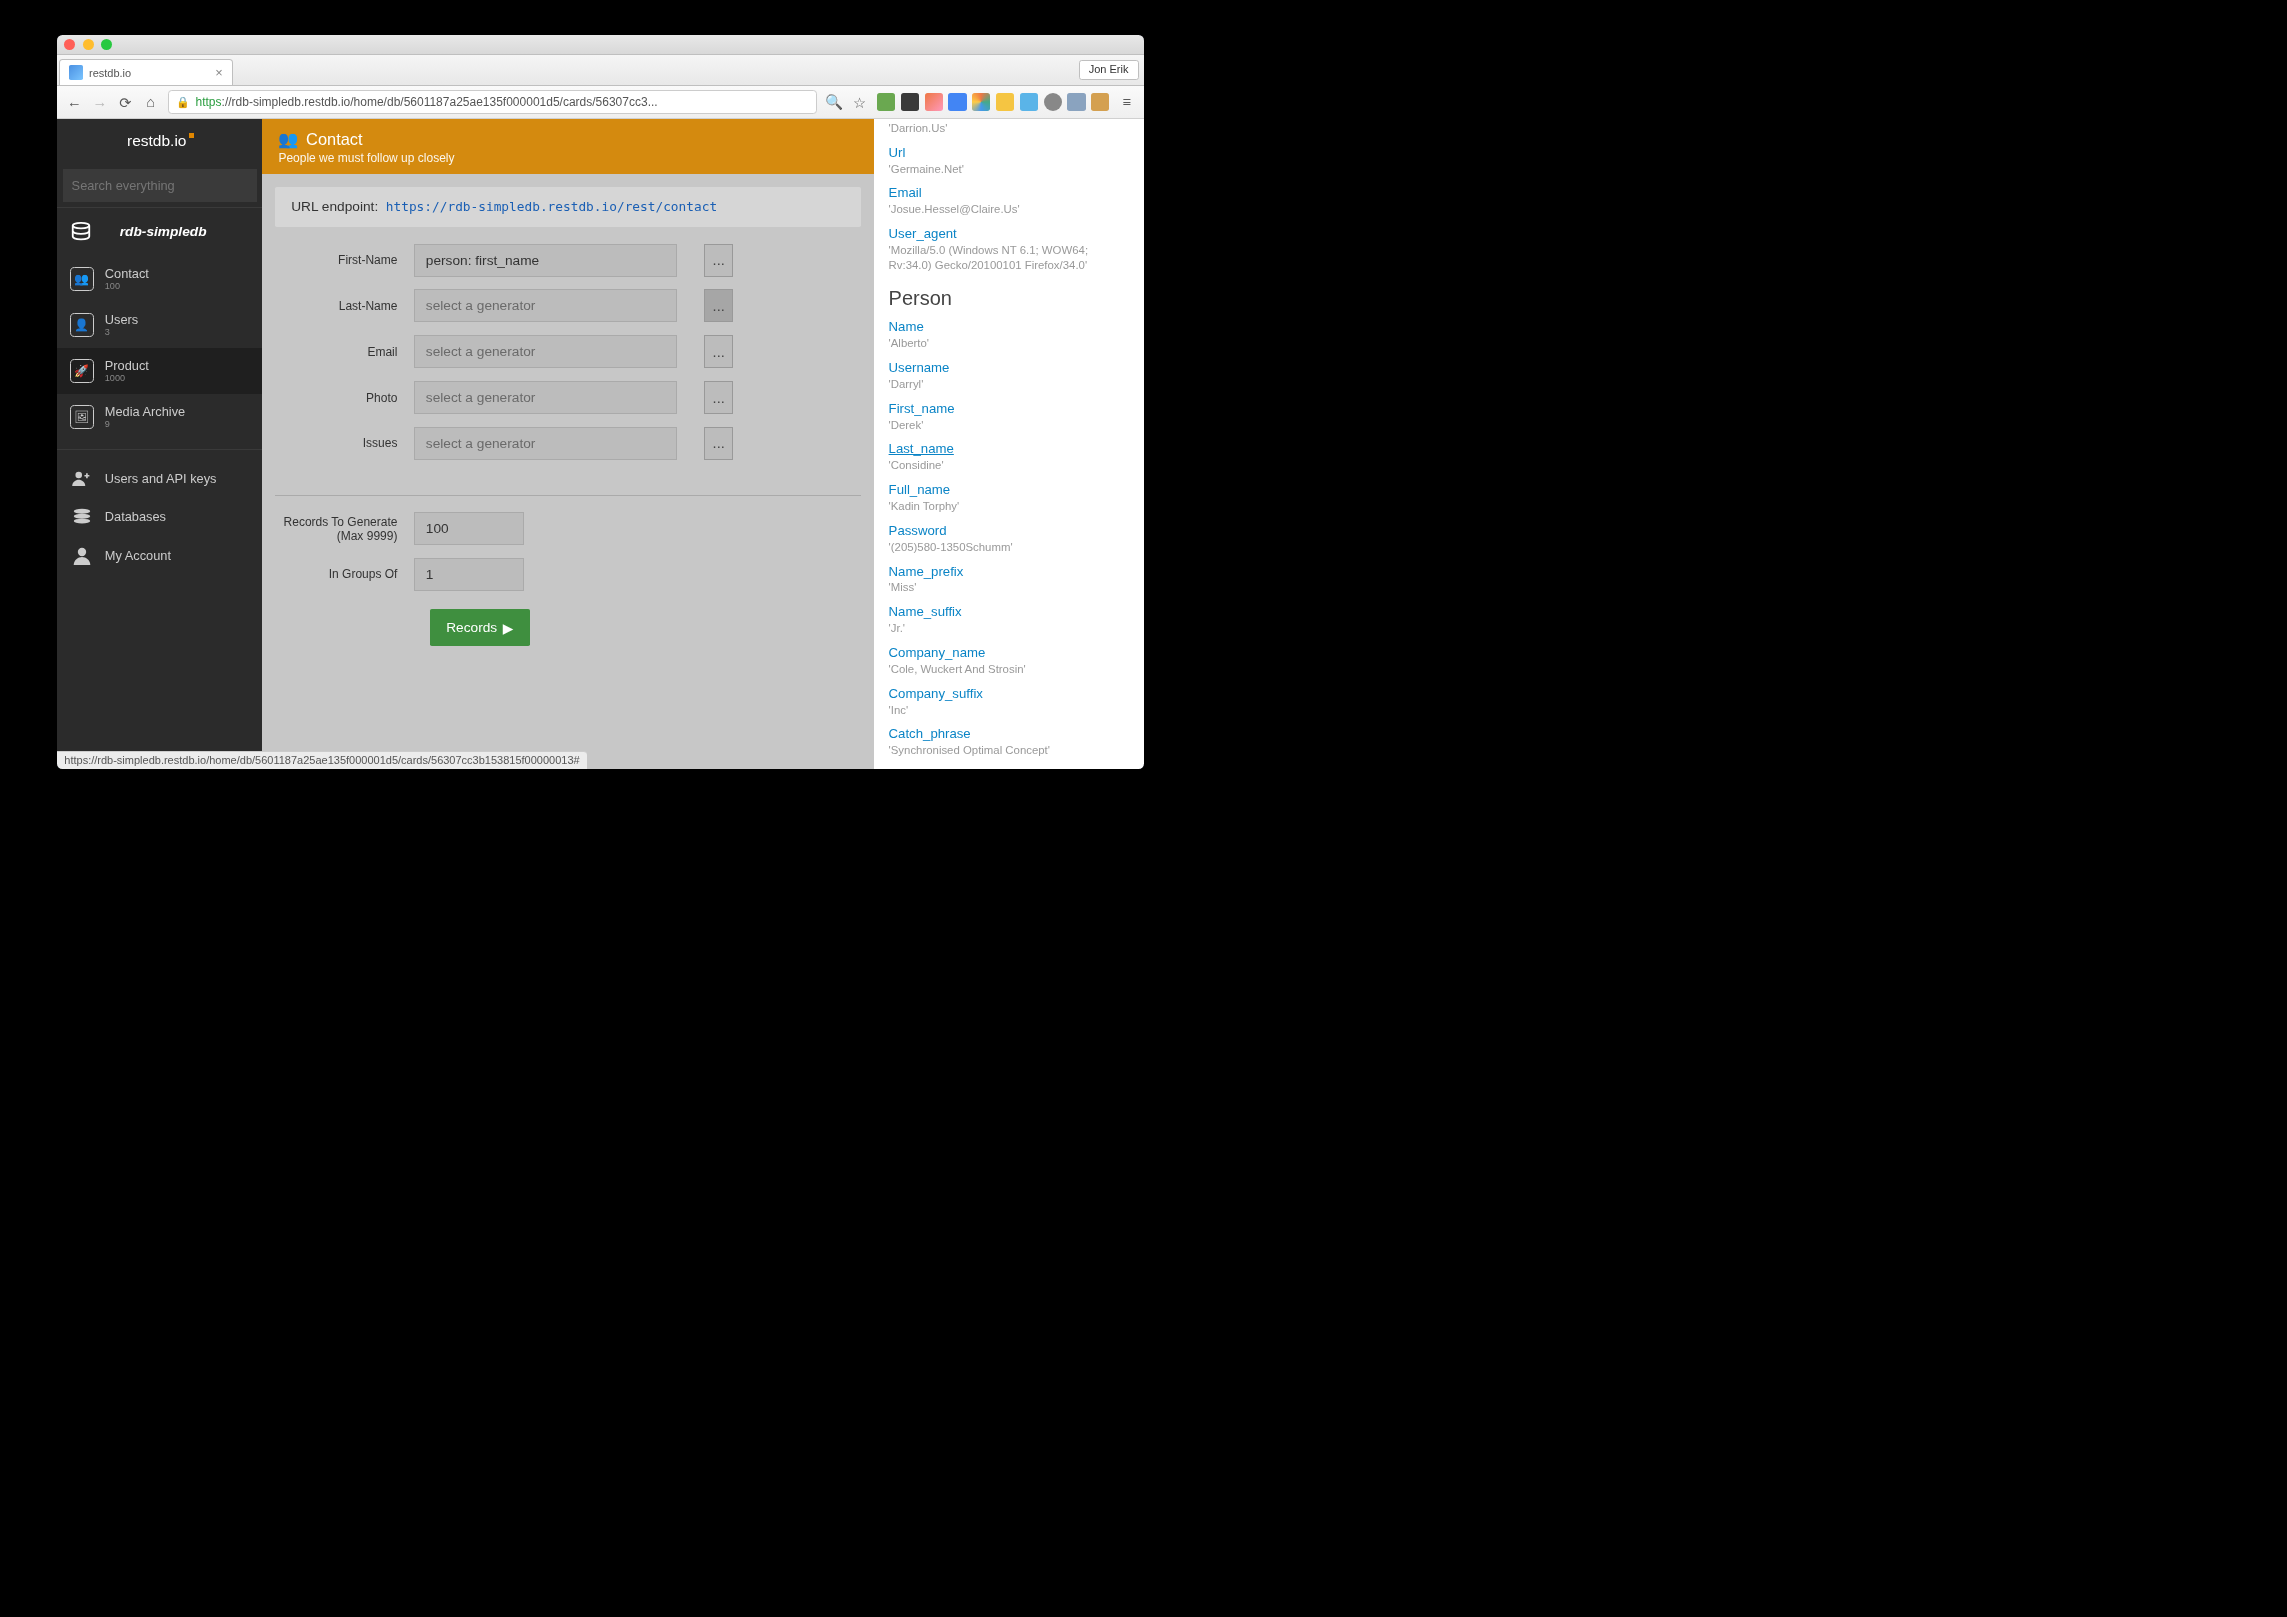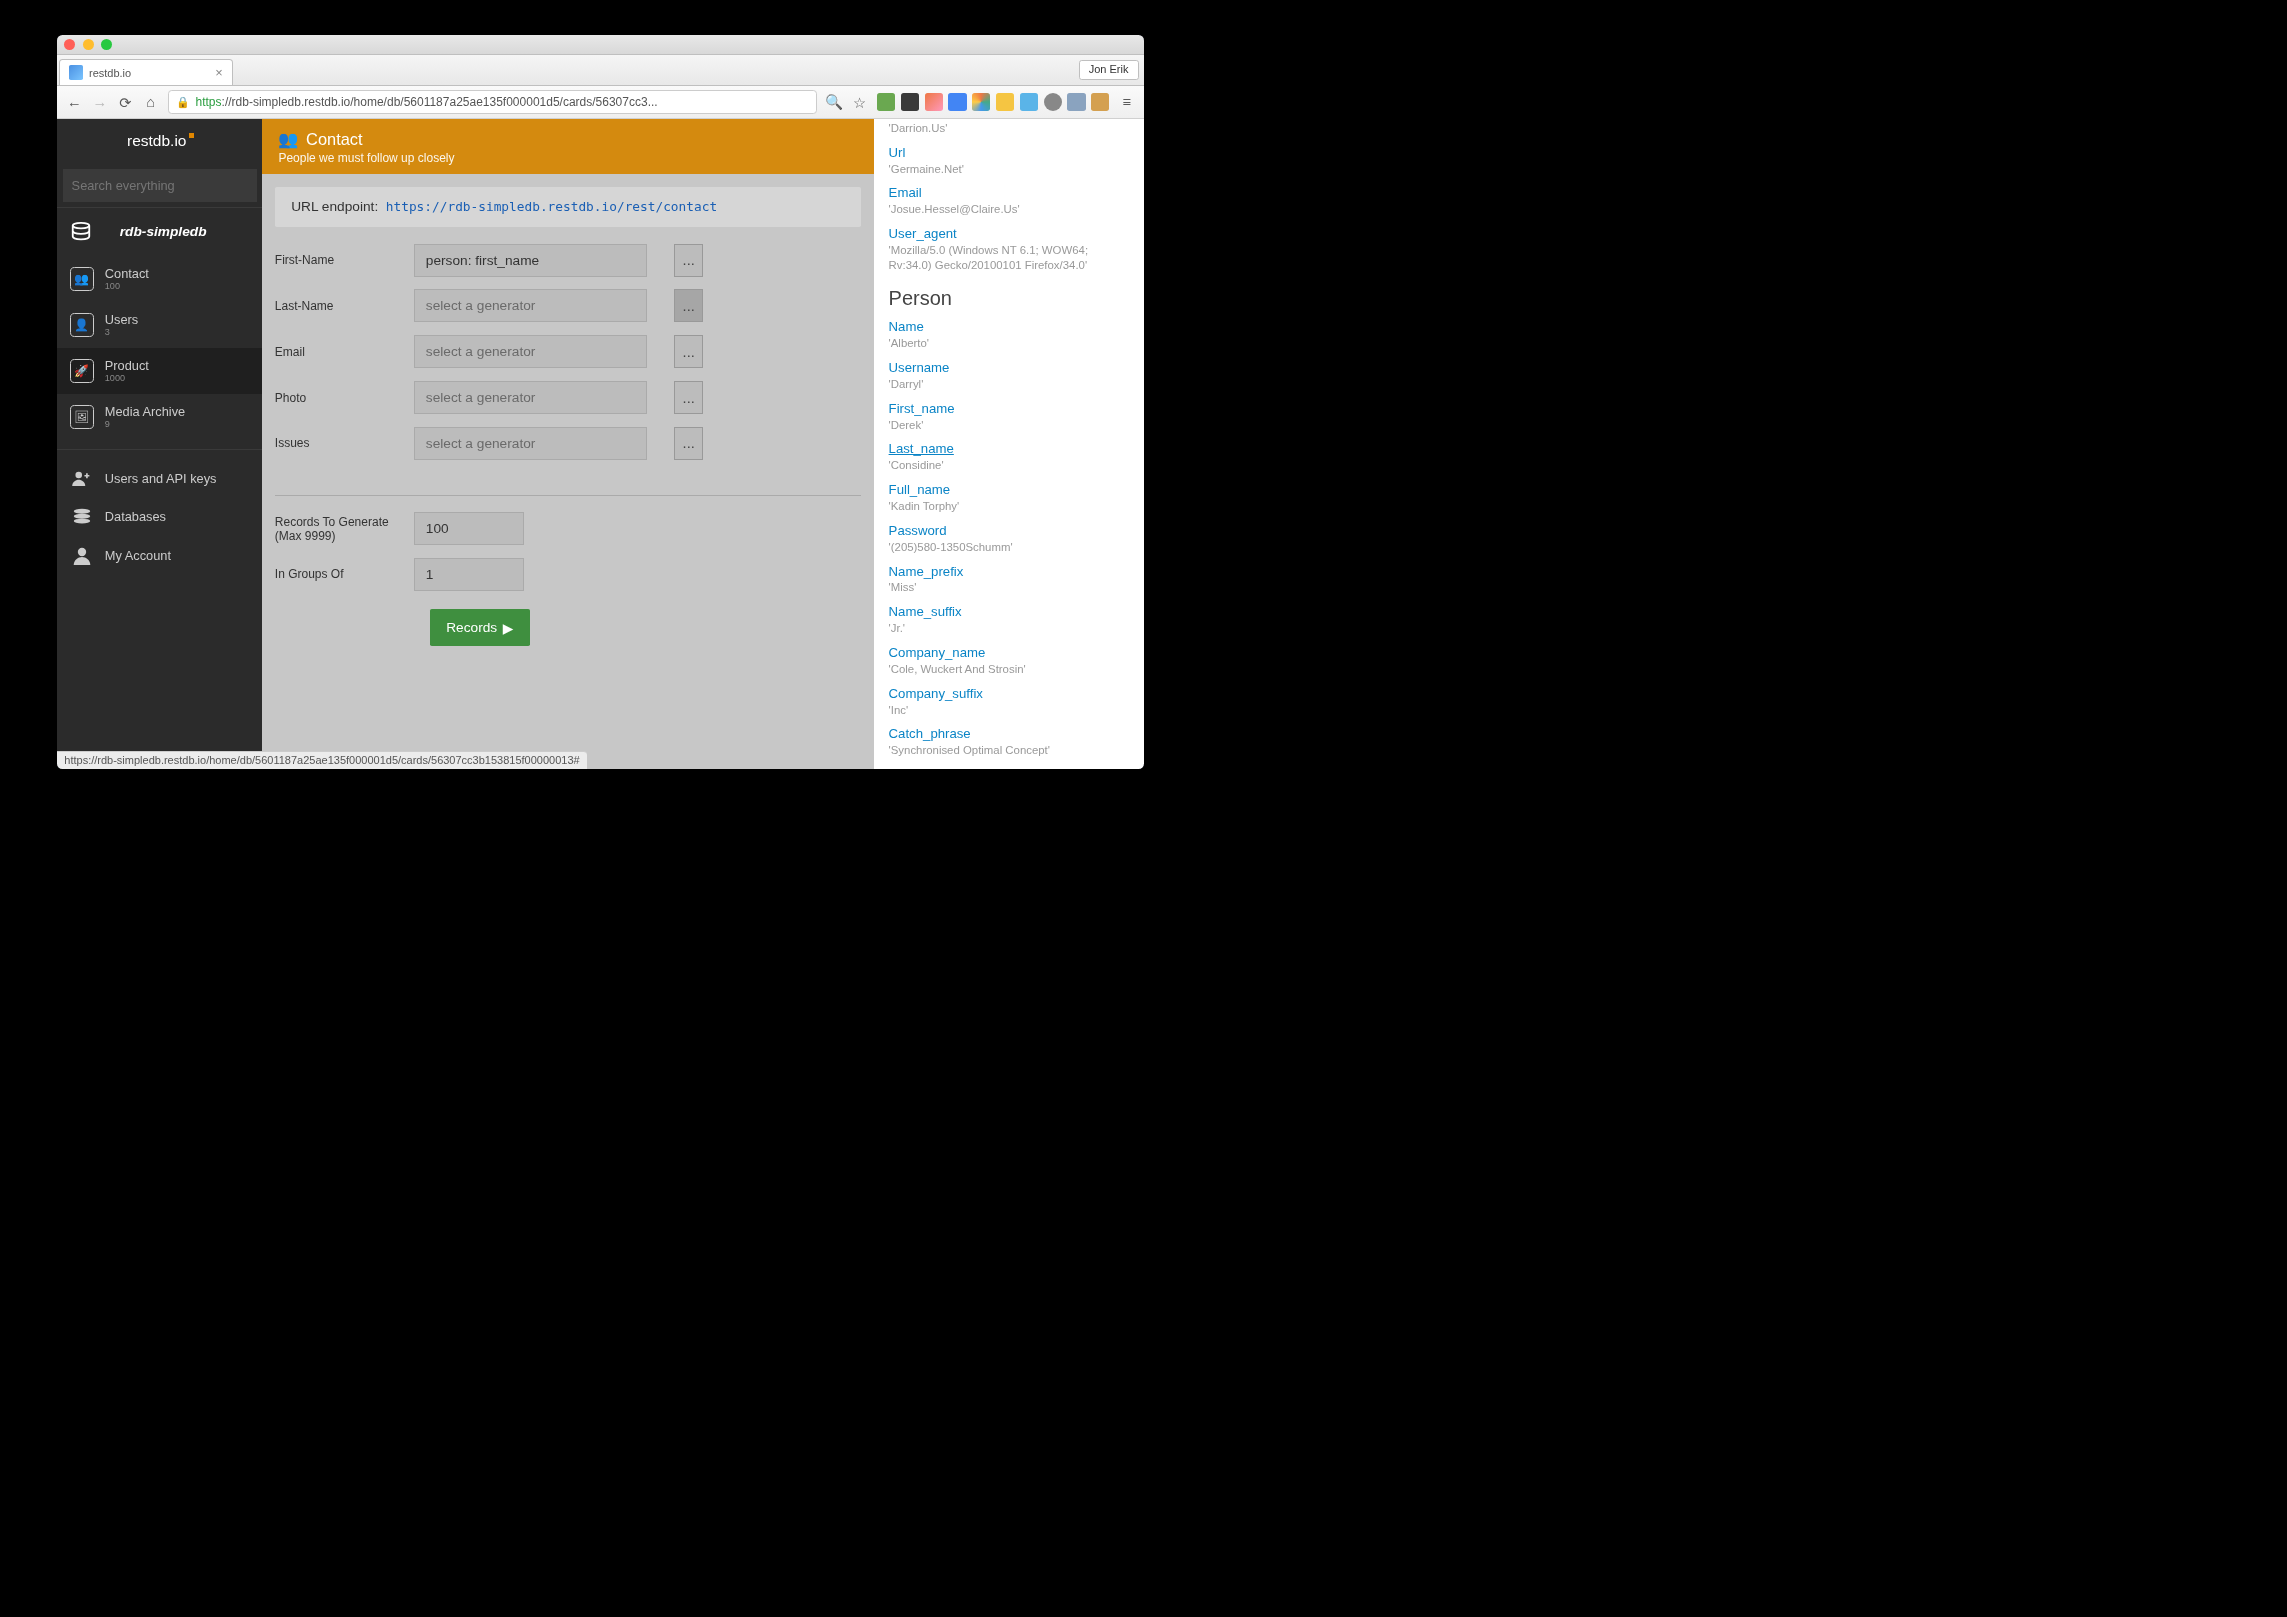--- a/index.html
+++ b/index.html
@@ -53,22 +53,22 @@
 .header-title { display: flex; align-items: center; gap: 7.3px; font-size: 16.4px; font-weight: 400; }
 .header-sub { font-size: 12px; opacity: 0.92; margin-top: 1.8px; }
 .endpoint-bar { background: #d6d6d6; margin: 12.8px 12.8px 0; padding: 12.8px 16.4px; font-size: 13.7px; color: #333; border-radius: 1.8px; }
 .endpoint-bar .url-mono { font-family: Menlo, monospace; color: #1a5fb4; font-size: 12.8px; }
 .tabbar { display: flex; margin: 12.8px 12.8px 0; }
 .tabbtn { flex: 1; height: 40px; background: #bcbcbc; display: flex; align-items: center; justify-content: center; font-size: 13.7px; color: #333; cursor: pointer; border-right: 0.9px solid #ccc; }
 .tabbtn.active { background: #d0d0d0; }
 .tabbtn.narrow { flex: 0 0 38px; border-right: none; }
 .form-area { margin: 16.4px 12.8px 0; padding-bottom: 22px; border-bottom: 0.9px solid #aaa; }
 .form-row { display: flex; align-items: center; margin-bottom: 12.8px; }
-.form-label { width: 139px; text-align: left; padding-right: 16.4px; font-size: 12px; color: #333; }
-.form-input { width: 233px; height: 33px; background: #bcbcbc; border: 0.9px solid #aaa; padding: 0 11px; font-size: 13.7px; color: #555; }
+.form-label { width: 139px; text-align: right; padding-right: 16.4px; font-size: 12px; color: #333; }
+.form-input { width: 263px; height: 33px; background: #bcbcbc; border: 0.9px solid #aaa; padding: 0 11px; font-size: 13.7px; color: #555; }
 .form-input::placeholder { color: #6a6a6a; }
 .form-input.has-value { color: #333; }
 .picker-btn { width: 29px; height: 33px; margin-left: 27.4px; background: #bcbcbc; border: 0.9px solid #999; display: flex; align-items: center; justify-content: center; color: #444; cursor: pointer; }
 .picker-btn.darker { background: #a6a6a6; }
 .form-row.short .form-input { width: 110px; }
 .generate-btn { margin-left: 155px; margin-top: 18.3px; height: 37px; padding: 0 16.4px; background: #3f8f3f; color: #fff; border: none; font-size: 13.7px; display: flex; align-items: center; gap: 5.5px; cursor: pointer; border-radius: 1.8px; }
 
 
 .right-panel { width: 270px; background: #fff; padding: 0 14.6px 11px; overflow-y: auto; font-size: 12.8px; }
 .rp-link { color: #0a84c6; font-size: 13.2px; margin-top: 9.1px; cursor: pointer; }

